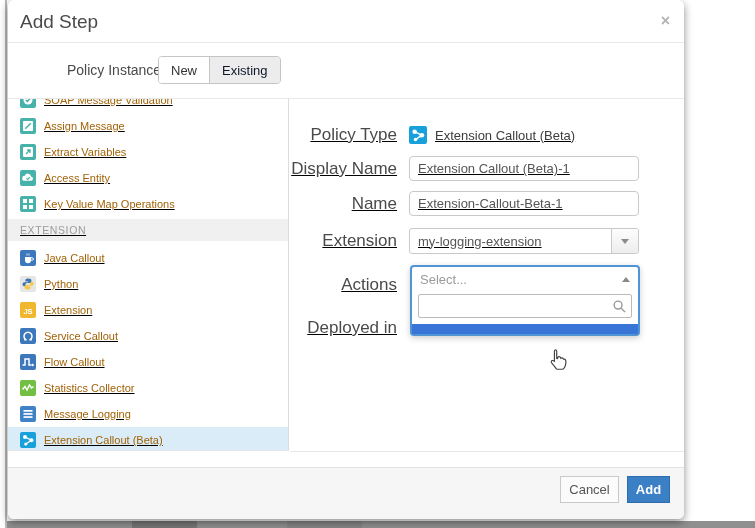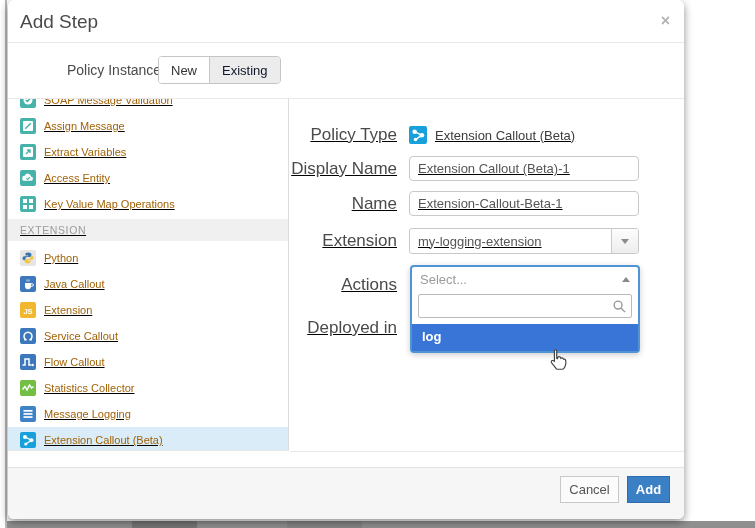--- a/index.html
+++ b/index.html
@@ -143,37 +143,37 @@
               <rect x="3" y="3" width="4" height="4" fill="#fff"></rect>
               <rect x="9" y="3" width="4" height="4" fill="#fff"></rect>
               <rect x="3" y="9" width="4" height="4" fill="#fff"></rect>
               <rect x="9" y="9" width="4" height="4" fill="#fff"></rect>
             </svg>
           </span>
           <span class="lbl">Key Value Map Operations</span>
         </div>
         <div class="section-header">EXTENSION</div>
         <div class="srow">
-          <span class="icon" style="background: rgb(230, 230, 230);">
-            <svg width="16" height="16" viewBox="0 0 16 16">
-              <path d="M8 2.5c-2 0-2.6.9-2.6 1.9v1.2h2.7v.6H4.3c-1 0-1.8.8-1.8 2s.8 2 1.8 2h1.1V8.9c0-1 .9-1.9 1.9-1.9h2.6c.8 0 1.5-.7 1.5-1.5V4.4c0-1-.6-1.9-3.4-1.9z" fill="#3a76ae"></path>
-              <path d="M8 13.5c2 0 2.6-.9 2.6-1.9v-1.2H7.9v-.6h3.8c1 0 1.8-.8 1.8-2s-.8-2-1.8-2h-1.1v1.3c0 1-.9 1.9-1.9 1.9H6.1c-.8 0-1.5.7-1.5 1.5v1.1c0 1 .6 1.9 3.4 1.9z" fill="#f5c744"></path>
-            </svg>
-          </span>
-          <span class="lbl">Python</span>
-        </div>
-        <div class="srow">
           <span class="icon" style="background: rgb(61, 120, 188);">
             <svg width="16" height="16" viewBox="0 0 16 16">
               <path d="M5 7h6v3.2a3 3 0 0 1-6 0z" fill="#fff"></path>
               <path d="M11 7.8h1.2a1.2 1.2 0 0 1 0 2.4H11" stroke="#fff" stroke-width="1" fill="none"></path>
               <path d="M7 5.5c.8-.8-.8-1.2 0-2M9 5.5c.8-.8-.8-1.2 0-2" stroke="#fff" stroke-width=".9" fill="none"></path>
             </svg>
           </span>
           <span class="lbl">Java Callout</span>
+        </div>
+        <div class="srow">
+          <span class="icon" style="background: rgb(230, 230, 230);">
+            <svg width="16" height="16" viewBox="0 0 16 16">
+              <path d="M8 2.5c-2 0-2.6.9-2.6 1.9v1.2h2.7v.6H4.3c-1 0-1.8.8-1.8 2s.8 2 1.8 2h1.1V8.9c0-1 .9-1.9 1.9-1.9h2.6c.8 0 1.5-.7 1.5-1.5V4.4c0-1-.6-1.9-3.4-1.9z" fill="#3a76ae"></path>
+              <path d="M8 13.5c2 0 2.6-.9 2.6-1.9v-1.2H7.9v-.6h3.8c1 0 1.8-.8 1.8-2s-.8-2-1.8-2h-1.1v1.3c0 1-.9 1.9-1.9 1.9H6.1c-.8 0-1.5.7-1.5 1.5v1.1c0 1 .6 1.9 3.4 1.9z" fill="#f5c744"></path>
+            </svg>
+          </span>
+          <span class="lbl">Python</span>
         </div>
         <div class="srow">
           <span class="icon" style="background: rgb(240, 183, 47);">
             <svg width="16" height="16" viewBox="0 0 16 16">
               <text x="8" y="11.5" font-size="7.5" font-weight="bold" fill="#fff" text-anchor="middle" font-family="Liberation Sans, sans-serif">JS</text>
             </svg>
           </span>
           <span class="lbl">Extension</span>
         </div>
         <div class="srow">
@@ -280,21 +280,20 @@
         <div class="combo-search">
           <input value="" style="">
           <span class="mag">
             <svg width="15" height="15" viewBox="0 0 16 16">
                 <circle cx="6.5" cy="6.5" r="4.2" stroke="#999" stroke-width="1.5" fill="none"></circle>
                 <line x1="9.8" y1="9.8" x2="14" y2="14" stroke="#999" stroke-width="1.5"></line>
               </svg>
           </span>
         </div>
         <div class="combo-option" style="background: rgb(56, 117, 215);">
-          <div>log</div>
         </div>
         <span class="hand-cursor">
           <svg width="22" height="26" viewBox="0 0 24 28">
             <path d="M9 2.8c.9 0 1.6.7 1.6 1.6v8l.9.1.3-1c.2-.8 1-1.3 1.8-1.1.5.1.9.4 1.1.9l.4.9.6-.3c.7-.3 1.6 0 2 .7l.2.5.5-.1c.9-.2 1.8.4 2 1.3.1.4.1 4.2-.4 5.8-.4 1.4-1.2 2.7-1.8 3.4-.3.4-.8.6-1.3.6h-5.6c-.6 0-1.2-.3-1.5-.9-.8-1.2-2.3-3.4-3.9-5-1.1-1.1-1.7-2-1.2-2.9.4-.8 1.5-1 2.4-.5l1 .6V4.4c0-.9.7-1.6 1.6-1.6z" fill="#fff" stroke="#444" stroke-width="1.3"></path>
           </svg>
         </span>
       </div>
 
     </div>
   </div>

